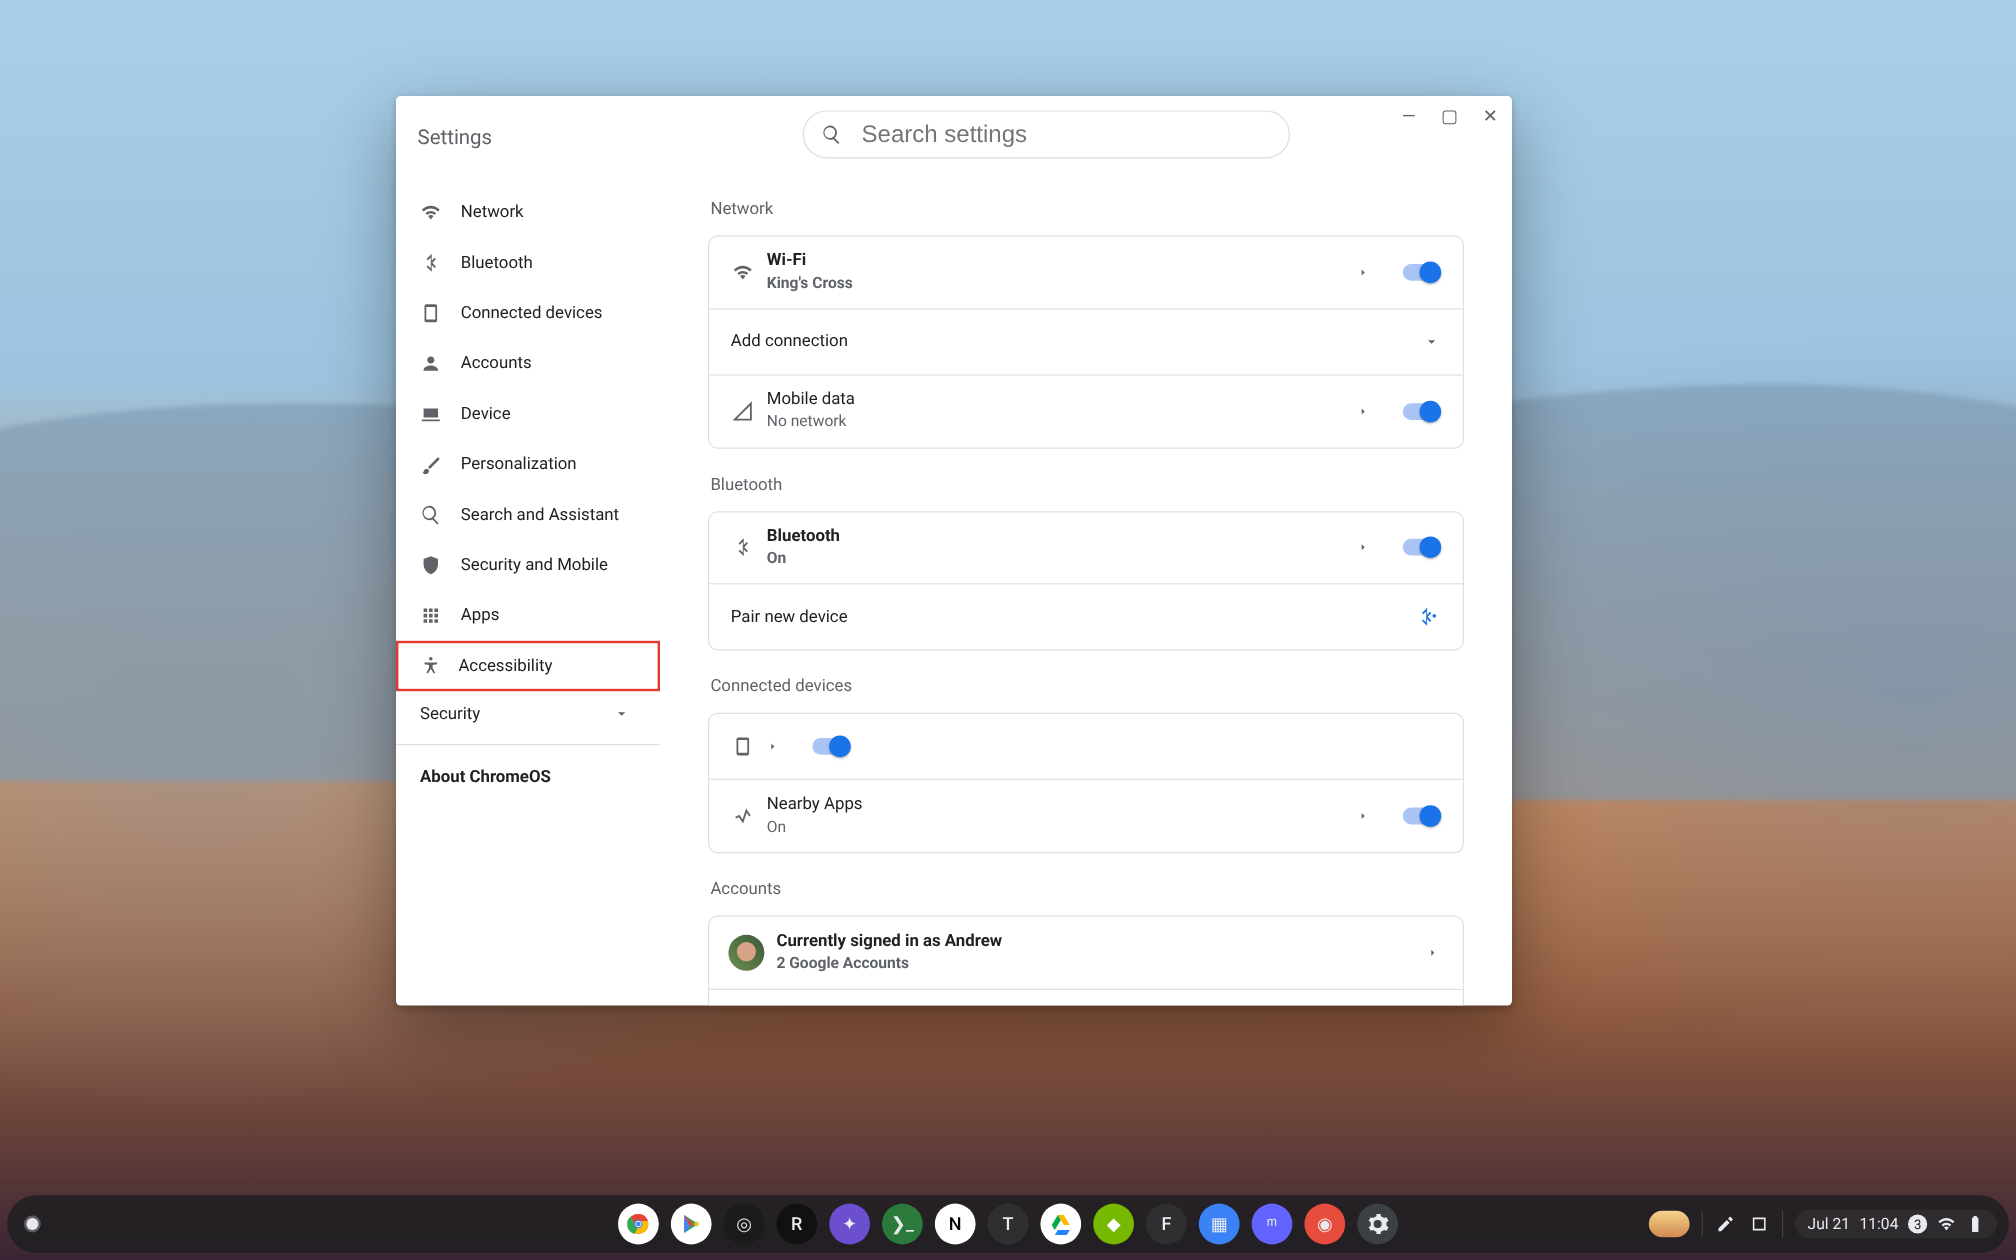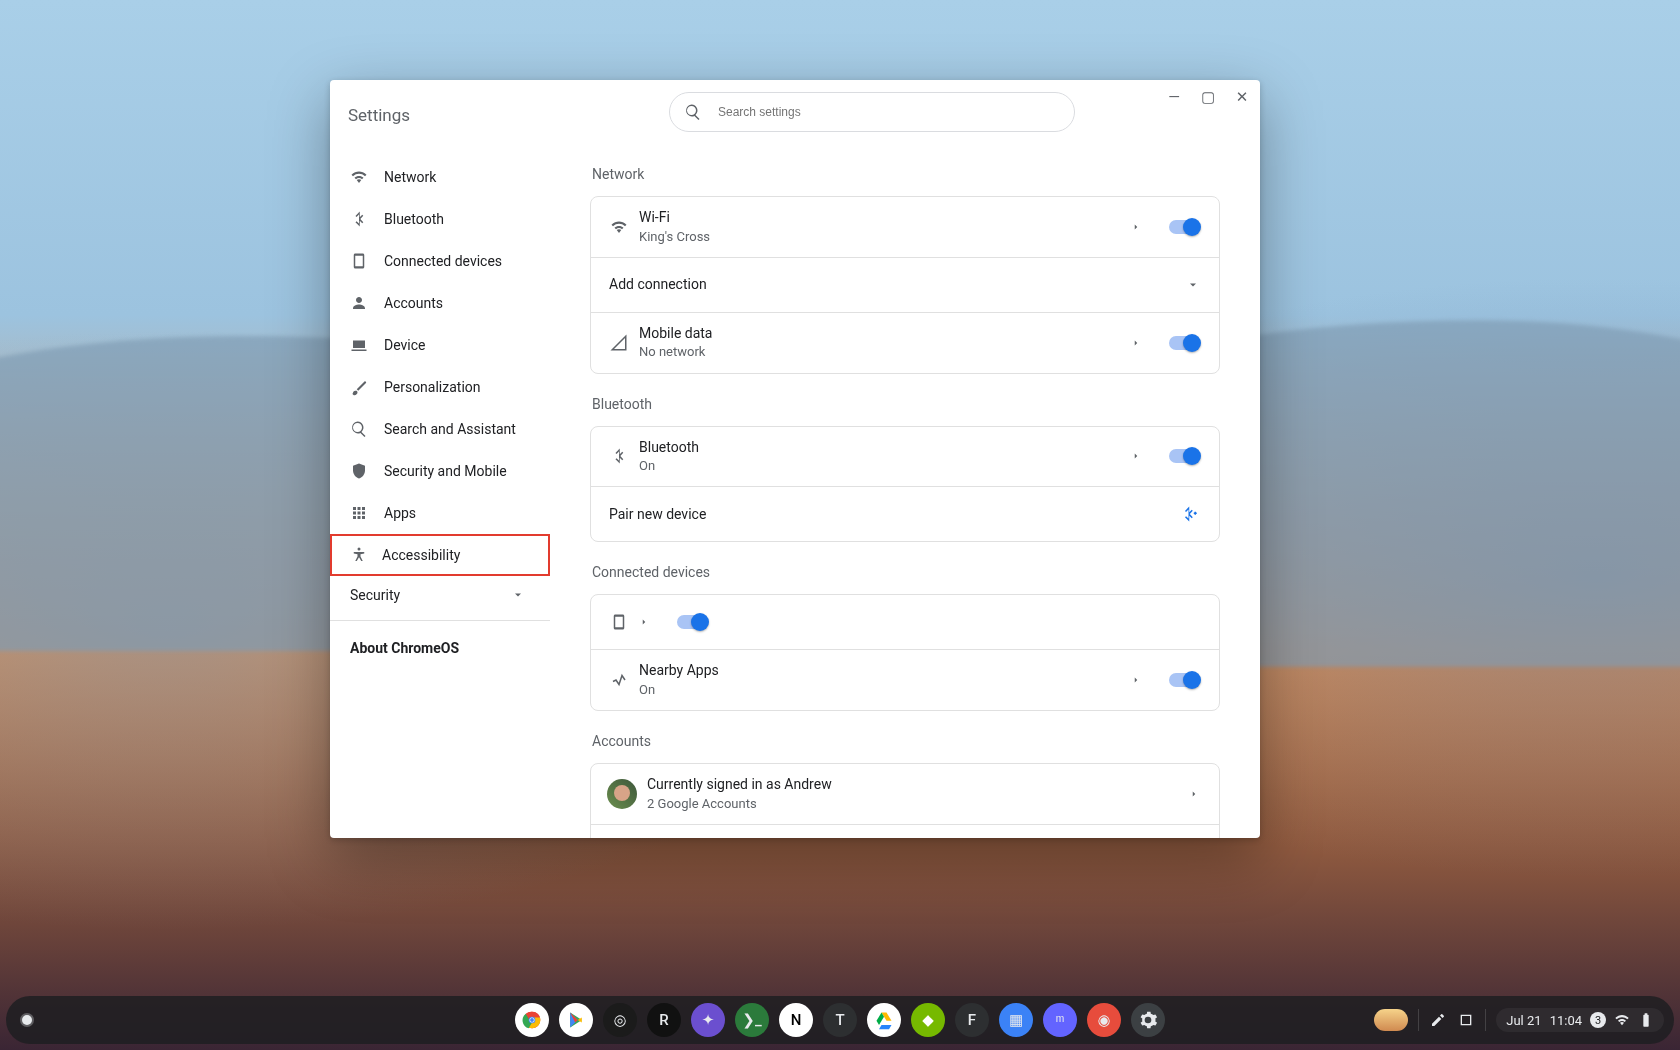--- a/index.html
+++ b/index.html
@@ -84,21 +84,21 @@
     border:1px solid #dadce0;
     border-radius:24px;
     display:flex;
     align-items:center;
     padding:0 14px;
     gap:14px;
     box-sizing:border-box;
   }
   .search svg {width:18px;height:18px;fill:#5f6368;}
   .search input {
-    border:none; outline:none; font-size:12px; color:#5f6368; flex:1;
+    border:none; outline:none; font-size:20px; color:#5f6368; flex:1;
     background:transparent;
   }
 
   .body {
     display:flex;
     flex:1;
     min-height:0;
   }
 
   
@@ -160,21 +160,21 @@
     border-radius:8px;
     background:#fff;
   }
   .row {
     display:flex;
     align-items:center;
     padding:12px 20px 12px 14px;
     min-height:30px;
     border-top:1px solid #e0e0e0;
   }
-  .row:first-child { border-top:none; }
+  .row:first-child { border-top:none;font-weight:bold; }
   .row .row-icon {
     width:28px;
     display:flex; justify-content:center;
     margin-right:6px;
   }
   .row .row-icon svg {width:18px;height:18px;fill:#5f6368;}
   .row .row-text { flex:1; }
   .row .row-title { font-size:14px; color:#202124; line-height:1.25;}
   .row .row-sub   { font-size:13px; color:#5f6368; line-height:1.25; margin-top:2px;}
   .row .chev {

